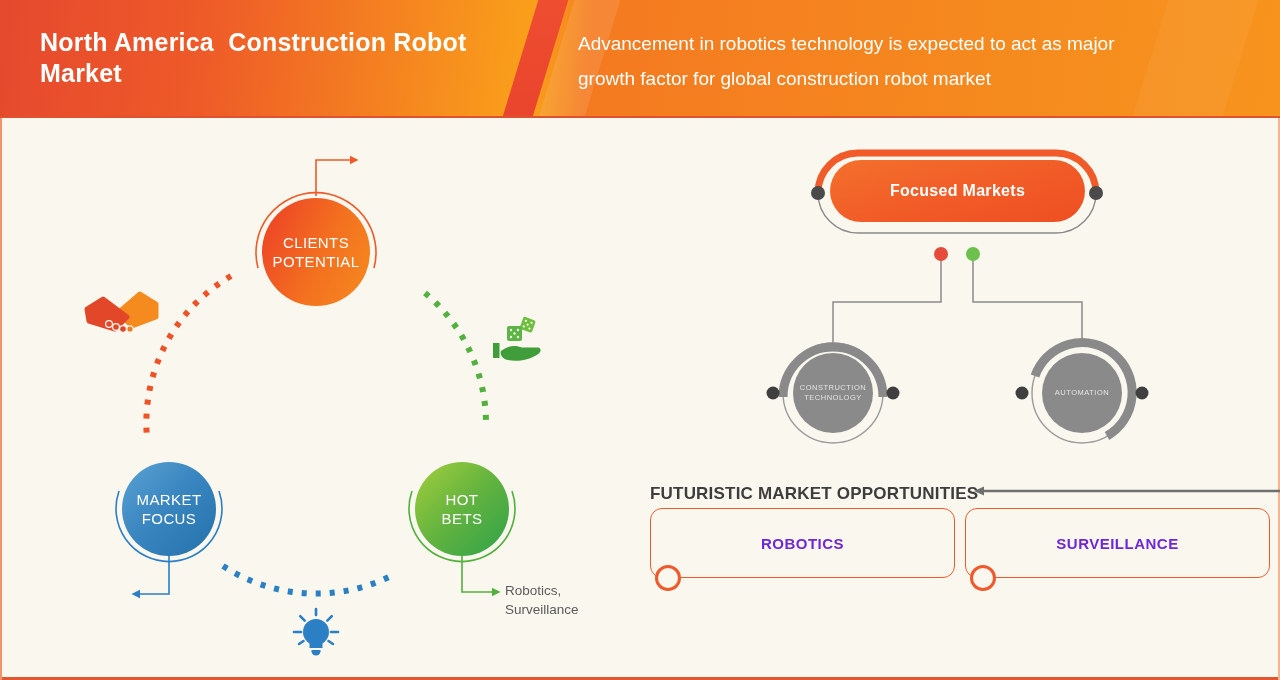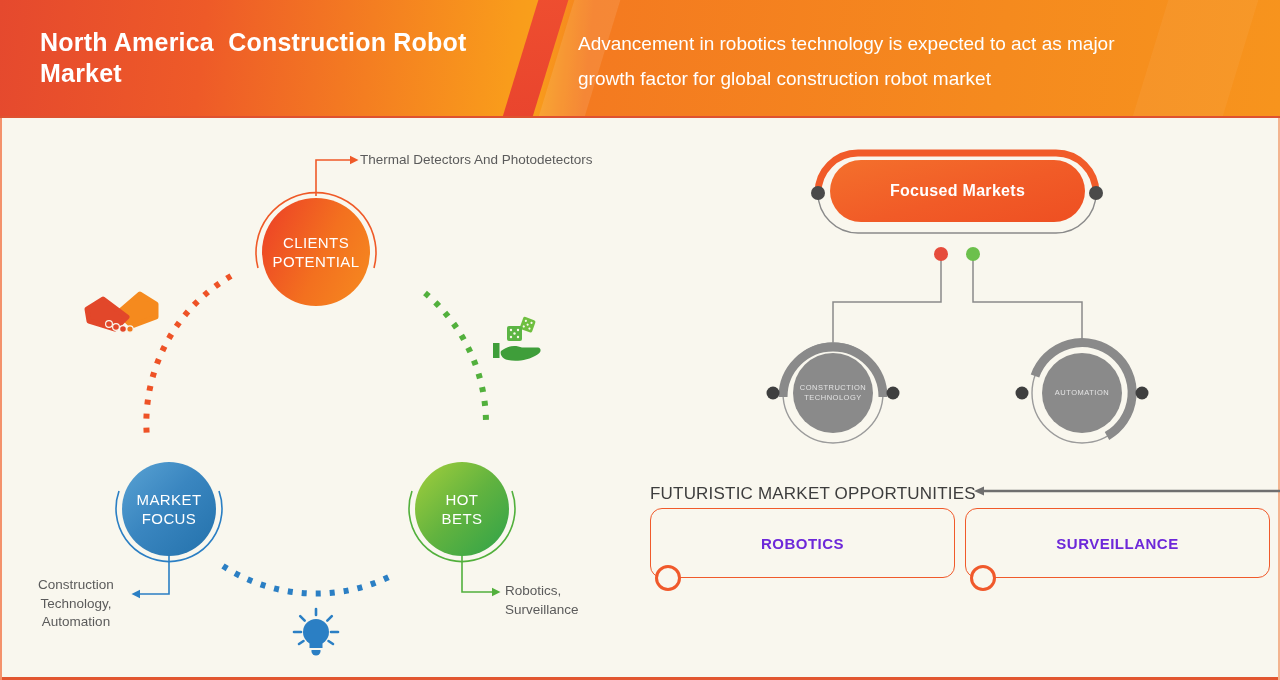--- a/index.html
+++ b/index.html
@@ -45,21 +45,21 @@
   .pill { left:830px; top:42px; width:255px; height:62px; border-radius:31px;
     background:linear-gradient(165deg,#f4702c 0%,#f15b27 55%,#ee4f22 100%);
     display:flex; align-items:center; justify-content:center; }
   .pill-label { color:#fff; font-size:16px; font-weight:bold; letter-spacing:0.3px; }
 
   .gray-label { width:80px; height:80px; display:flex; align-items:center; justify-content:center;
     text-align:center; color:#e3e3e3; font-size:7.5px; line-height:10px; letter-spacing:0.5px; font-weight:500; }
   .gl-left { left:793px; top:235px; }
   .gl-right { left:1042px; top:235px; }
 
-  .opp-heading { left:650px; top:366px; color:#3d3d3d; font-size:17px; font-weight:400; letter-spacing:0.2px; }
+  .opp-heading { left:650px; top:366px; color:#3d3d3d; font-size:17px; font-weight:700; letter-spacing:0.2px; }
   .opp-box { top:390px; width:305px; height:70px; border:1.6px solid #f05a2b; border-radius:12px;
     display:flex; align-items:center; justify-content:center; background:transparent; }
   .opp-box-label { color:#6d28d9; font-size:15px; font-weight:bold; letter-spacing:0.5px; }
   .box-robotics { left:650px; }
   .box-surveillance { left:965px; }
   .corner-ring { width:26px; height:26px; border:3px solid #f0592b; border-radius:50%;
     background:#f9f7ee; top:447px; z-index:3; }
   .ring-robotics { left:655px; }
   .ring-surveillance { left:970px; }
 </style>
@@ -203,24 +203,20 @@
     </div>
     <div class="abs node node-blue">
       <span class="node-label">MARKET
 FOCUS</span>
     </div>
     <div class="abs node node-green">
       <span class="node-label">HOT
 BETS</span>
     </div>
 
-    <div class="abs ann ann-thermal">Thermal Detectors And Photodetectors</div>
-    <div class="abs ann ann-construction">Construction
-Technology,
-Automation</div>
     <div class="abs ann ann-robotics">Robotics,
 Surveillance</div>
 
     <div class="abs pill">
       <span class="pill-label">Focused Markets</span>
     </div>
 
     <div class="abs gray-label gl-left">CONSTRUCTION TECHNOLOGY</div>
     <div class="abs gray-label gl-right">AUTOMATION</div>
 

